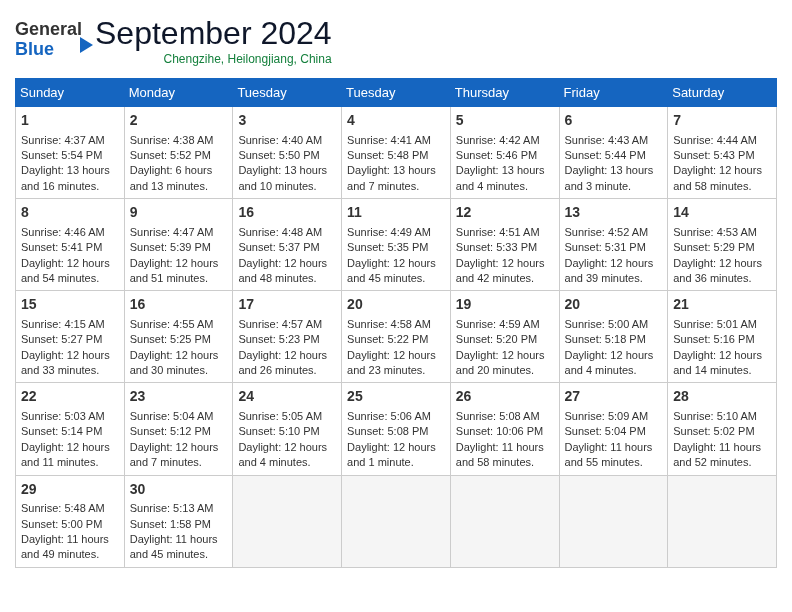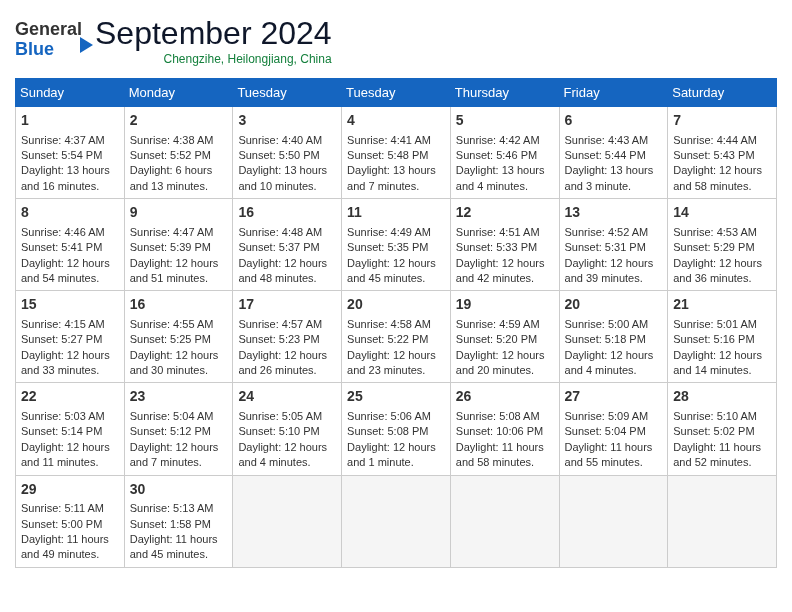--- a/index.html
+++ b/index.html
@@ -131,21 +131,21 @@
       <tr>
         <td><span class="day-num">22</span><span>Sunrise: 5:03 AM</span><br><span>Sunset: 5:14 PM</span><br><span>Daylight: 12 hours and 11 minutes.</span></td>
         <td><span class="day-num">23</span><span>Sunrise: 5:04 AM</span><br><span>Sunset: 5:12 PM</span><br><span>Daylight: 12 hours and 7 minutes.</span></td>
         <td><span class="day-num">24</span><span>Sunrise: 5:05 AM</span><br><span>Sunset: 5:10 PM</span><br><span>Daylight: 12 hours and 4 minutes.</span></td>
         <td><span class="day-num">25</span><span>Sunrise: 5:06 AM</span><br><span>Sunset: 5:08 PM</span><br><span>Daylight: 12 hours and 1 minute.</span></td>
         <td><span class="day-num">26</span><span>Sunrise: 5:08 AM</span><br><span>Sunset: 10:06 PM</span><br><span>Daylight: 11 hours and 58 minutes.</span></td>
         <td><span class="day-num">27</span><span>Sunrise: 5:09 AM</span><br><span>Sunset: 5:04 PM</span><br><span>Daylight: 11 hours and 55 minutes.</span></td>
         <td><span class="day-num">28</span><span>Sunrise: 5:10 AM</span><br><span>Sunset: 5:02 PM</span><br><span>Daylight: 11 hours and 52 minutes.</span></td>
       </tr>
       <tr>
-        <td><span class="day-num">29</span><span>Sunrise: 5:11 AM</span><br><span>Sunset: 5:00 PM</span><br><span>Daylight: 11 hours and 49 minutes.</span></td>
+        <td><span class="day-num">29</span><span>Sunrise: 5:48 AM</span><br><span>Sunset: 5:00 PM</span><br><span>Daylight: 11 hours and 49 minutes.</span></td>
         <td><span class="day-num">30</span><span>Sunrise: 5:13 AM</span><br><span>Sunset: 1:58 PM</span><br><span>Daylight: 11 hours and 45 minutes.</span></td>
         <td class="empty"></td>
         <td class="empty"></td>
         <td class="empty"></td>
         <td class="empty"></td>
         <td class="empty"></td>
       </tr>
     </tbody>
 </table>
 

